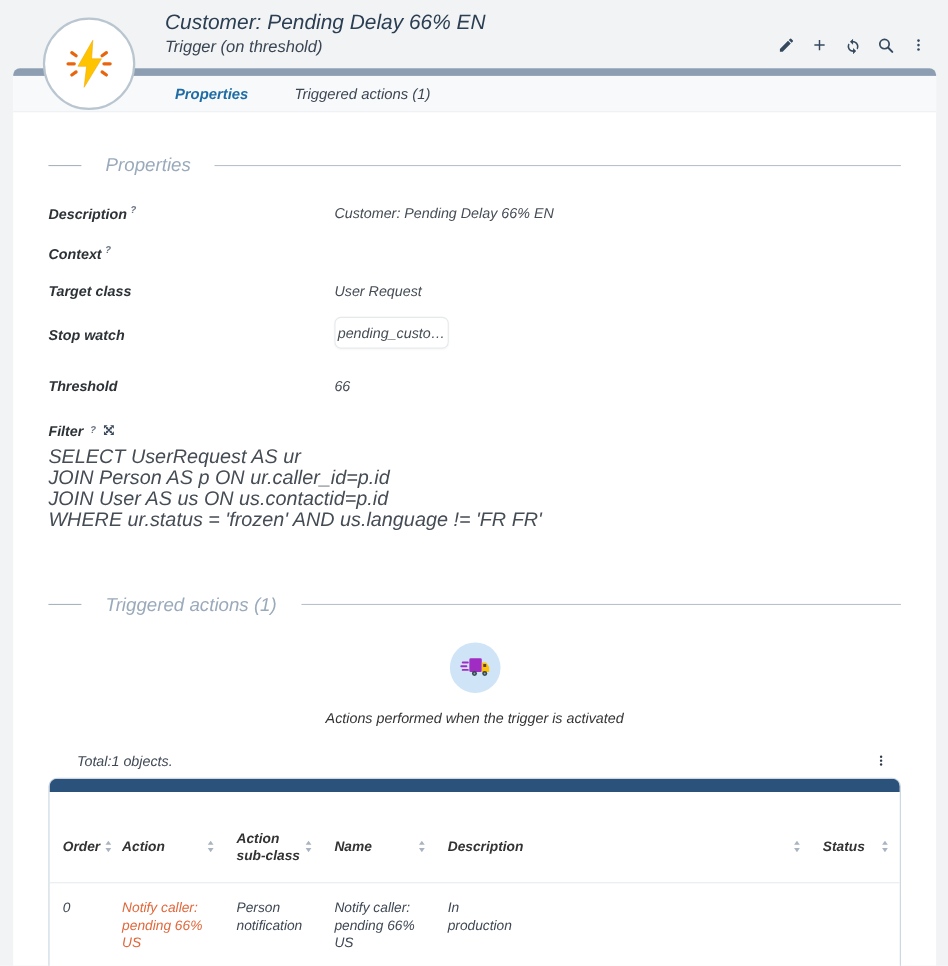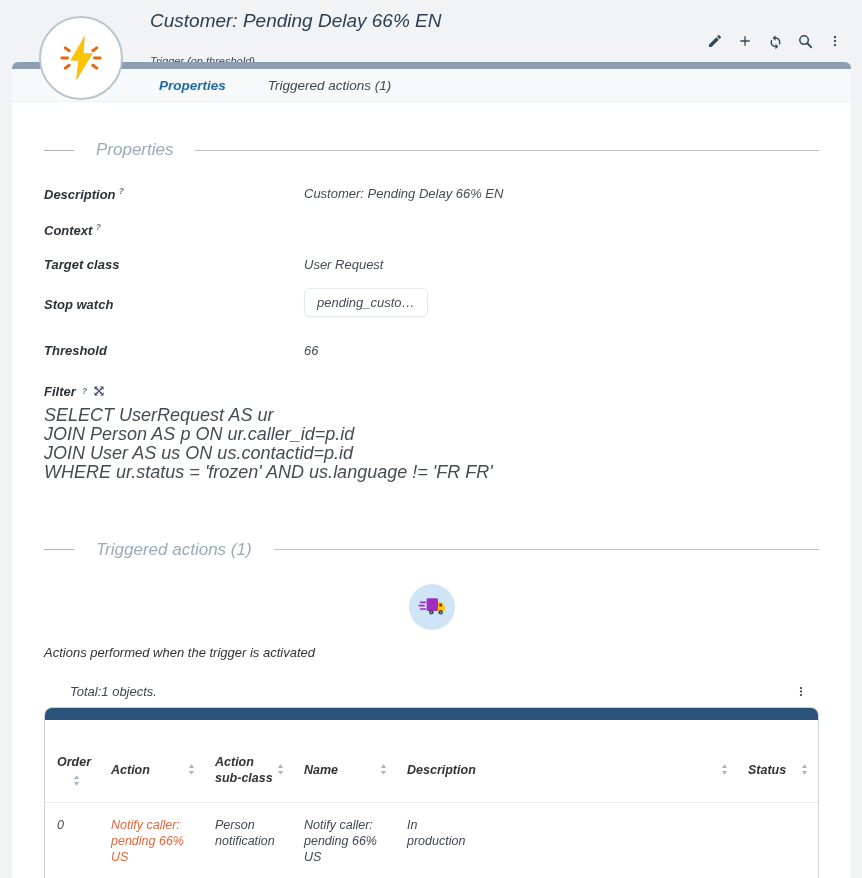--- a/index.html
+++ b/index.html
@@ -13,21 +13,21 @@
 
   
   .header { position:absolute; top:0; left:0; width:862px; height:62px; }
   .avatar {
     position:absolute; left:39px; top:16px; width:84px; height:84px;
     background:#fff; border:2px solid #b9c6d0; border-radius:50%;
     display:flex; align-items:center; justify-content:center; z-index:6;
   }
   .header-text { position:absolute; left:150px; top:10px; }
   .page-title { font-size:19px; color:#2b3e52; }
-  .page-subtitle { font-size:11px; color:#3a4654; margin-top:23px; }
+  .page-subtitle { font-size:15px; color:#3a4654; margin-top:2px; }
   .header-toolbar {
     position:absolute; right:16px; top:30px; display:flex; gap:8px; align-items:center;
   }
   .tool-btn {
     width:22px; height:22px; border:none; background:transparent; cursor:pointer;
     display:flex; align-items:center; justify-content:center; padding:0;
   }
   .tool-btn svg { display:block; }
 
   
@@ -51,37 +51,37 @@
   .legend .legend-text { font-size:17px; color:#9aaabb; padding:0 22px; white-space:nowrap; }
 
   
   .prop-row { display:flex; align-items:center; margin-top:14px; min-height:19px;gap:27px; }
   .prop-row.first { margin-top:22px; }
   .prop-label { width:233px; font-size:13px; font-weight:bold; color:#2d3237; line-height:19px; }
   .prop-value { font-size:13px; color:#454c54; line-height:19px; }
   sup.help { font-size:9px; color:#6b7683; font-weight:bold; margin-left:3px; cursor:pointer; }
   .stopwatch-box {
     display:inline-block; border:1px solid #e6e9eb; border-radius:6px;
-    padding:6px 12px; font-size:13px; color:#454c54; background:#fff;
+    padding:6px 2px; font-size:13px; color:#454c54; background:#fff;
     box-shadow:0 1px 2px rgba(0,0,0,0.03); margin-top:-4px;
   }
   .filter-block { margin-top:24px; }
   .filter-label-row { display:flex; align-items:center; gap:6px; }
   .filter-label { font-size:13px; font-weight:bold; color:#2d3237; }
   .expand-btn { background:none; border:none; padding:0; cursor:pointer; display:flex; }
   .query { margin-top:7px; }
   .query-line { font-size:18px; color:#454c54; line-height:19px; }
 
   
   .actions-icon-wrap { display:flex; justify-content:center; margin-top:24px; }
   .actions-icon-circle {
     width:46px; height:46px; border-radius:50%; background:#cfe4f7;
     display:flex; align-items:center; justify-content:center;
   }
-  .actions-caption { text-align:left; font-size:13px; color:#333; margin-top:15px; }
+  .actions-caption { text-align:center; font-size:13px; color:#333; margin-top:15px; }
   .list-toolbar {
     display:flex; justify-content:space-between; align-items:center;
     margin-top:22px; padding:0 6px 0 26px;
   }
   .total-text { font-size:13px; color:#3f4854; }
   .kebab-btn { background:none; border:none; cursor:pointer; padding:2px 6px; display:flex; }
 
   
   .table-card {
     margin-top:6px; border:1px solid #c9d4de; border-radius:8px; overflow:hidden;
@@ -91,21 +91,21 @@
   .tbl { display:flex; flex-direction:column; }
   .tbl-head { display:flex; padding:34px 0 16px 0; }
   .tbl-row { display:flex; border-top:1px solid #e8ebee; min-height:88px; align-items:flex-start; }
   .th {
     display:flex; align-items:center; justify-content:space-between;
     font-size:12.5px; font-weight:bold; color:#333; padding:0 8px 0 12px;
     cursor:pointer; line-height:16px;
   }
   .th .th-label { flex:1; }
   .td { font-size:12.5px; color:#3f4854; padding:14px 10px 0 12px; line-height:16px; }
-  .c-order { width:54px;flex-direction:column; }
+  .c-order { width:54px; }
   .c-action { width:104px; }
   .c-subclass { width:89px; }
   .c-name { width:103px; }
   .c-desc { width:341px; }
   .c-status { width:80px; }
   .action-link { color:#e0683c; cursor:pointer; }
   .sort-icon { flex:0 0 auto; margin-left:4px; }
 </style>
 </head>
 <body>

